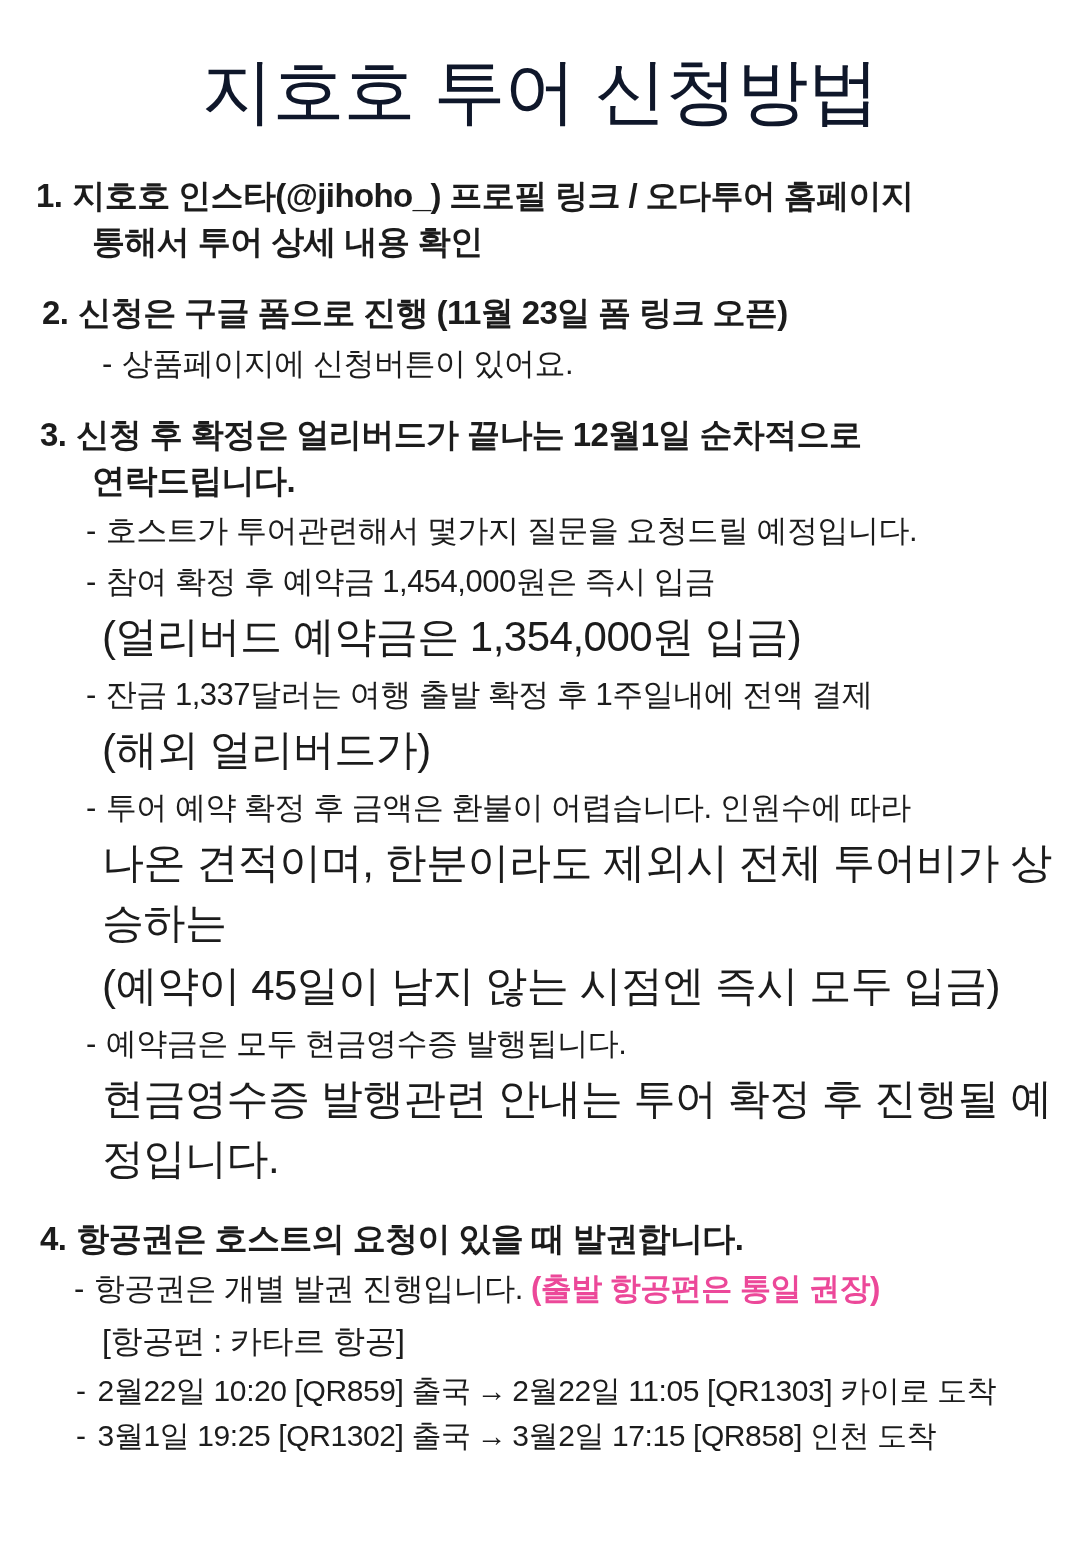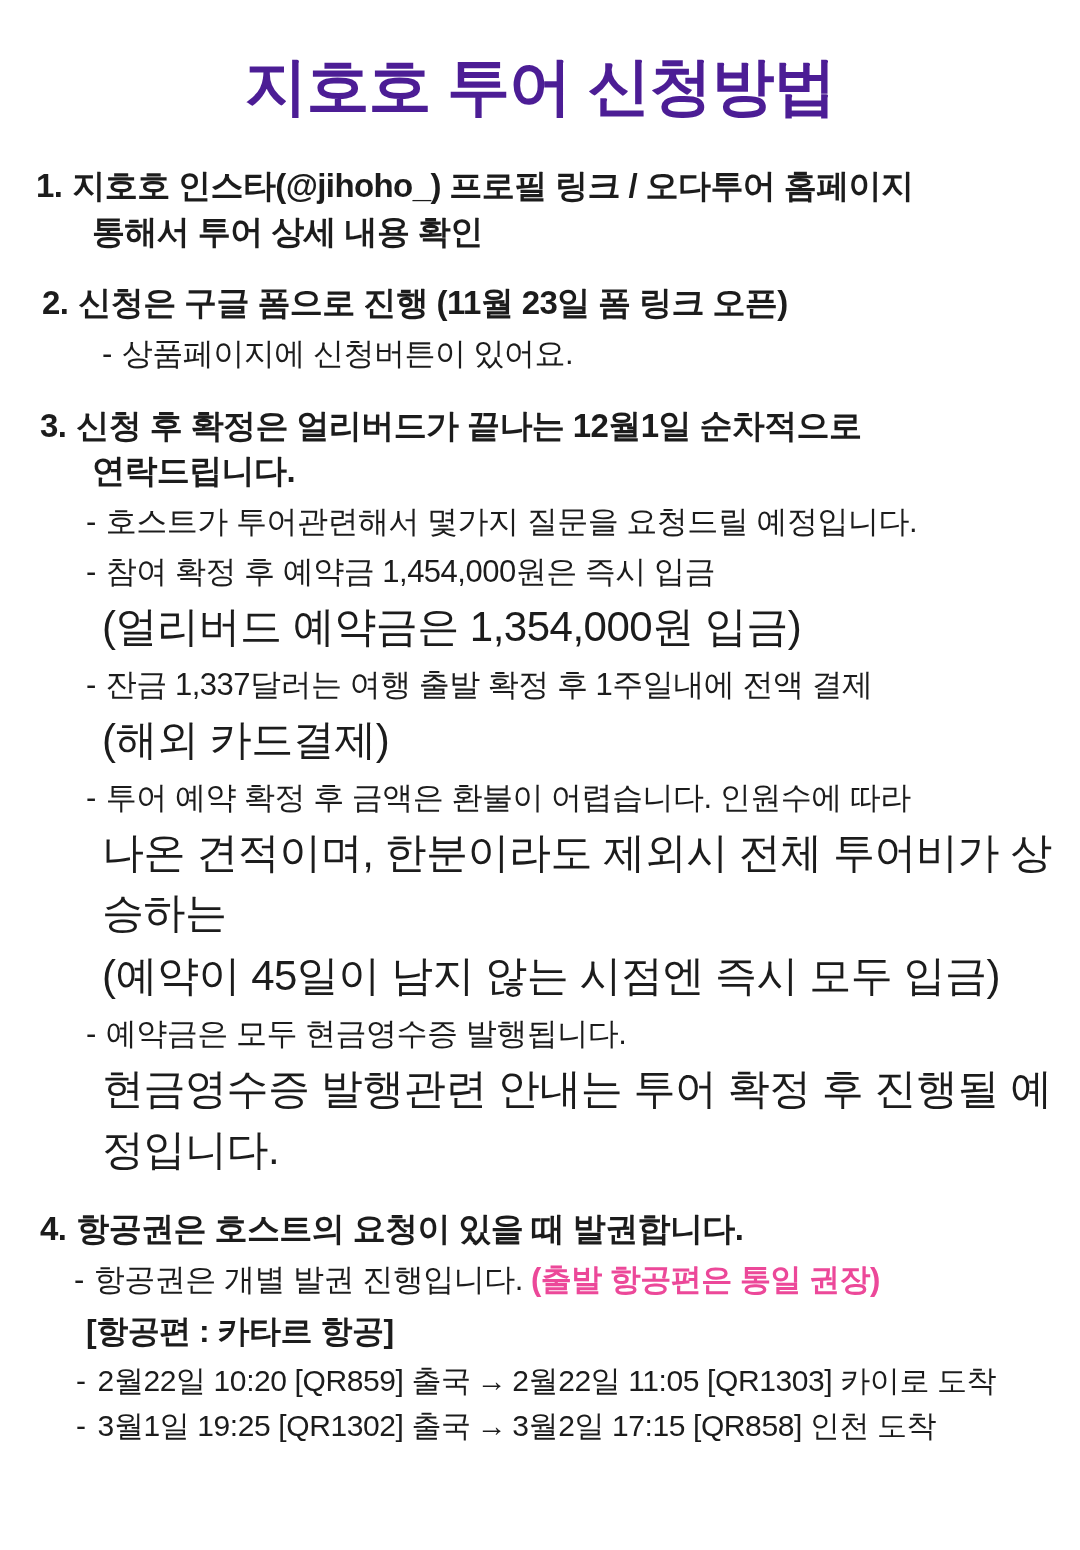--- a/index.html
+++ b/index.html
@@ -16,23 +16,23 @@
   }
   .page {
     position: relative;
     width: 1080px;
     height: 1550px;
     box-sizing: border-box;
     padding: 0 24px;
   }
   .title {
     text-align: center;
-    color: #4c1d95;
-    font-size: 63px;
-    font-weight: 700;
+    color: #0f172a;
+    font-size: 72px;
+    font-weight: 400;
     letter-spacing: -1px;
     margin: 52px 0 42px 0;
     line-height: 1.1;
   }
   .item {
     margin-bottom: 10px;
   }
   .lead {
     display: flex;
     align-items: flex-start;
@@ -86,23 +86,23 @@
   .gap-2 { margin-top: 26px; }
   .gap-3 { margin-top: 26px; }
   .gap-4 { margin-top: 26px; }
 
   .highlight-red {
     color: #ec4899;
     font-weight: 800;
   }
   .bracket-line {
     font-size: 32px;
-    font-weight: 700;
+    font-weight: 400;
     letter-spacing: -0.5px;
-    margin: 8px 0 4px 62px;
+    margin: 8px 0 4px 78px;
   }
   .flight {
     font-size: 30px;
     font-weight: 400;
     letter-spacing: -0.4px;
     line-height: 1.5;
     margin-left: 52px;
     display: flex;
     align-items: flex-start;
   }
@@ -150,21 +150,21 @@
     <div class="sub ind2">
       <span class="dash">-</span>
       <span class="sub-text">참여 확정 후 예약금 1,454,000원은 즉시 입금</span>
     </div>
     <div class="cont ind3">(얼리버드 예약금은 1,354,000원 입금)</div>
 
     <div class="sub ind2">
       <span class="dash">-</span>
       <span class="sub-text">잔금 1,337달러는 여행 출발 확정 후 1주일내에 전액 결제</span>
     </div>
-    <div class="cont ind3">(해외 카드결제)</div>
+    <div class="cont ind3">(해외 얼리버드가)</div>
 
     <div class="sub ind2">
       <span class="dash">-</span>
       <span class="sub-text">투어 예약 확정 후 금액은 환불이 어렵습니다. 인원수에 따라</span>
     </div>
     <div class="cont ind3">나온 견적이며, 한분이라도 제외시 전체 투어비가 상승하는</div>
     <div class="cont ind3">(예약이 45일이 남지 않는 시점엔 즉시 모두 입금)</div>
 
     <div class="sub ind2">
       <span class="dash">-</span>

